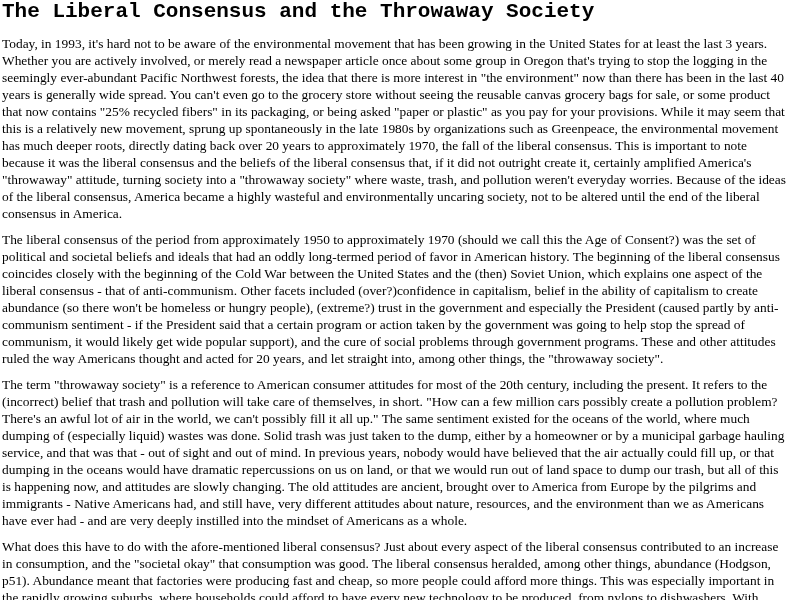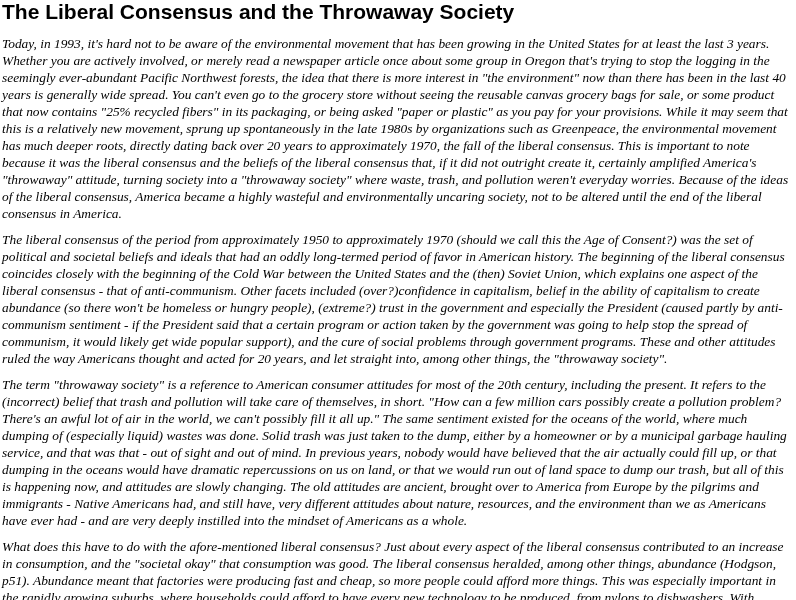--- a/index.html
+++ b/index.html
@@ -11,32 +11,31 @@
       overflow: hidden;
     }
     body {
       font-family: "Liberation Serif", "DejaVu Serif", serif;
       color: #000000;
     }
     .page {
       padding: 0 6px 0 2px;
     }
     h1 {
-      font-family: Liberation Sans, sans-serif;
+      font-family: Liberation Mono, monospace;
       font-weight: bold;
       font-size: 21px;
       line-height: 24px;
       margin: 0 0 11px 0;
       padding-top: 0px;
     }
     p {
       font-size: 13.4px;
       line-height: 17px;
       margin: 0 0 9px 0;
-      font-style: italic;
     }
   </style>
 </head>
 <body>
 
 <div class="page">
   <h1>The Liberal Consensus and the Throwaway Society</h1>
   <p>Today, in 1993, it's hard not to be aware of the environmental movement that has been growing in the United States for at least the last 3 years. Whether you are actively involved, or merely read a newspaper article once about some group in Oregon that's trying to stop the logging in the seemingly ever-abundant Pacific Northwest forests, the idea that there is more interest in "the environment" now than there has been in the last 40 years is generally wide spread. You can't even go to the grocery store without seeing the reusable canvas grocery bags for sale, or some product that now contains "25% recycled fibers" in its packaging, or being asked "paper or plastic" as you pay for your provisions. While it may seem that this is a relatively new movement, sprung up spontaneously in the late 1980s by organizations such as Greenpeace, the environmental movement has much deeper roots, directly dating back over 20 years to approximately 1970, the fall of the liberal consensus. This is important to note because it was the liberal consensus and the beliefs of the liberal consensus that, if it did not outright create it, certainly amplified America's "throwaway" attitude, turning society into a "throwaway society" where waste, trash, and pollution weren't everyday worries. Because of the ideas of the liberal consensus, America became a highly wasteful and environmentally uncaring society, not to be altered until the end of the liberal consensus in America.</p>
   <p>The liberal consensus of the period from approximately 1950 to approximately 1970 (should we call this the Age of Consent?) was the set of political and societal beliefs and ideals that had an oddly long-termed period of favor in American history. The beginning of the liberal consensus coincides closely with the beginning of the Cold War between the United States and the (then) Soviet Union, which explains one aspect of the liberal consensus - that of anti-communism. Other facets included (over?)confidence in capitalism, belief in the ability of capitalism to create abundance (so there won't be homeless or hungry people), (extreme?) trust in the government and especially the President (caused partly by anti-communism sentiment - if the President said that a certain program or action taken by the government was going to help stop the spread of communism, it would likely get wide popular support), and the cure of social problems through government programs. These and other attitudes ruled the way Americans thought and acted for 20 years, and let straight into, among other things, the "throwaway society".</p>
   <p>The term "throwaway society" is a reference to American consumer attitudes for most of the 20th century, including the present. It refers to the (incorrect) belief that trash and pollution will take care of themselves, in short. "How can a few million cars possibly create a pollution problem? There's an awful lot of air in the world, we can't possibly fill it all up." The same sentiment existed for the oceans of the world, where much dumping of (especially liquid) wastes was done. Solid trash was just taken to the dump, either by a homeowner or by a municipal garbage hauling service, and that was that - out of sight and out of mind. In previous years, nobody would have believed that the air actually could fill up, or that dumping in the oceans would have dramatic repercussions on us on land, or that we would run out of land space to dump our trash, but all of this is happening now, and attitudes are slowly changing. The old attitudes are ancient, brought over to America from Europe by the pilgrims and immigrants - Native Americans had, and still have, very different attitudes about nature, resources, and the environment than we as Americans have ever had - and are very deeply instilled into the mindset of Americans as a whole.</p>

